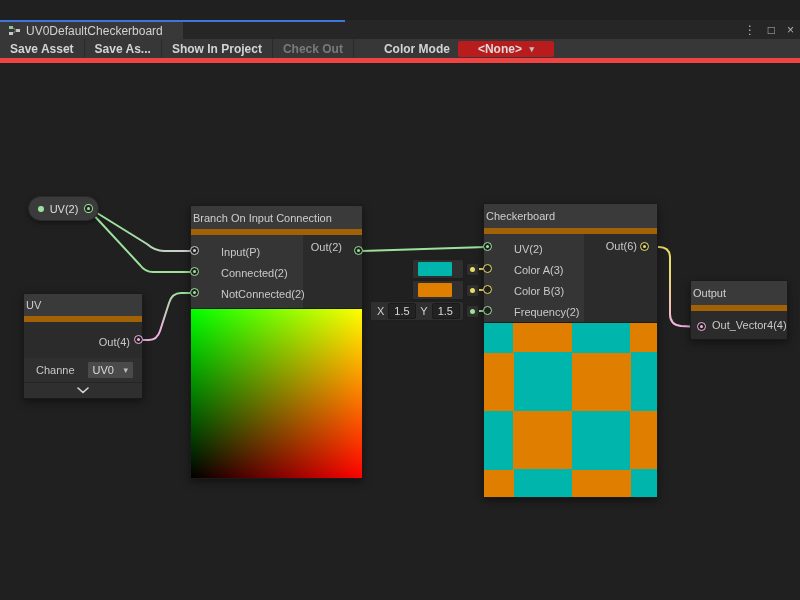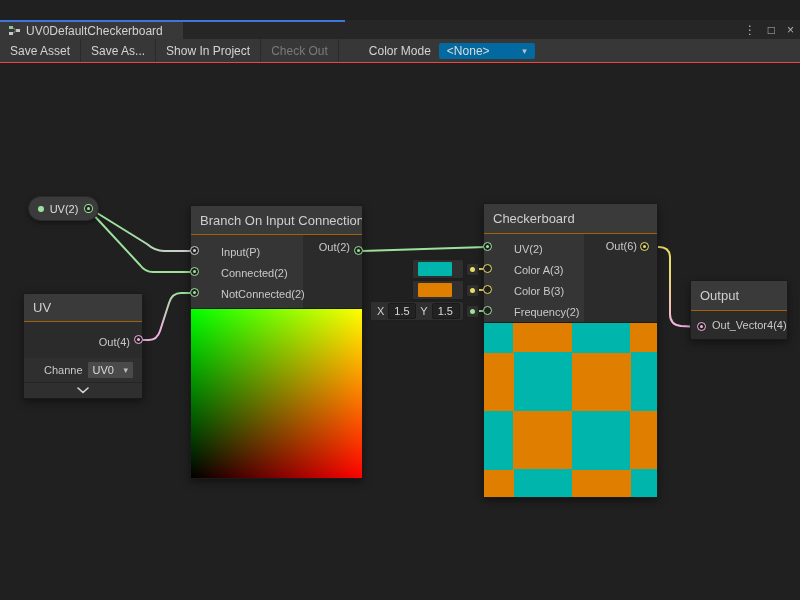--- a/index.html
+++ b/index.html
@@ -11,43 +11,43 @@
   .tabstrip { position:relative; height:19px; background:#262626;margin-top:20px; }
   .focus-line { position:absolute; top:0; left:0; width:345px; height:2px; background:var(--accent-blue); }
   .tab { position:absolute; left:0; top:2px; height:17px; width:183px; background:#383838;
          display:flex; align-items:center; gap:5px; padding:0 8px; }
   .tab-title { font-size:12px; color:#d2d2d2; white-space:nowrap; }
   .winctl { position:absolute; right:6px; top:1px; height:17px; display:flex; align-items:center; gap:12px;
             color:#b4b4b4; font-size:12px; }
   .winctl span { cursor:default; }
 
   
-  .toolbar { height:24px; background:#373737; border-bottom:1px solid #ef4444;
-             display:flex; align-items:stretch; font-size:12px; color:#d4d4d4; }
+  .toolbar { height:24px; background:#373737; border-bottom:5px solid #ef4444;
+             display:flex; align-items:stretch; font-size:12px; color:#d4d4d4;font-weight:bold; }
   .tbtn { display:flex; align-items:center; padding:0 10px; border-right:1px solid #2a2a2a; white-space:nowrap; }
   .tbtn.disabled { color:#7a7a7a; }
   .cm-group { display:flex; align-items:center; margin-left:30px; gap:8px; }
-  .dropdown { width:96px; height:16px; background:#0369a1; border-radius:2px; display:flex;
-              align-items:center; padding:0 8px; color:#dcdcdc;text-align:right; }
+  .dropdown { width:96px; height:16px; background:#b91c1c; border-radius:2px; display:flex;
+              align-items:center; padding:0 20px; color:#dcdcdc;text-align:right; }
   .dropdown .arr { margin-left:auto; font-size:9px; color:#c0c0c0; }
   .tb-right { margin-left:auto; display:flex; }
   .tb-right .tbtn { border-right:none; border-left:1px solid #2a2a2a; }
 
   
   .graph { position:relative; width:800px; height:576px; background:#202020; overflow:hidden; }
   svg.edges { position:absolute; left:0; top:0; width:800px; height:556px; }
   svg.edges path { fill:none; stroke-width:2; stroke-linecap:round; stroke-linejoin:round; }
   .st-green { stop-color:var(--port-green); } .st-white { stop-color:var(--port-white); }
   .st-pink  { stop-color:var(--port-pink);  } .st-yellow{ stop-color:var(--port-yellow); }
   .e-green { stroke:var(--port-green); } .e-yellow { stroke:var(--port-yellow); }
 
   .node { position:absolute; background:#2b2b2b; border:1px solid #1a1a1a; border-radius:2px;
           box-shadow:0 3px 8px rgba(0,0,0,.45); }
-  .node-header { height:29px; background:#3a3a3a; border-bottom:1px solid #a16207;
-                 display:flex; align-items:center; padding:0 9px; font-size:13px; color:#cfcfcf;
+  .node-header { height:29px; background:#3a3a3a; border-bottom:6px solid #a16207;
+                 display:flex; align-items:center; padding:0 2px; font-size:11px; color:#cfcfcf;
                  white-space:nowrap; overflow:hidden; }
   .ports { position:relative; }
   .ports .lpanel { position:absolute; left:0; top:0; bottom:0; background:#353535; }
   .prow { position:relative; height:21px; display:flex; align-items:center;
           padding-left:30px; font-size:11px; color:#c9c9c9; white-space:nowrap; }
   .outlabel { position:absolute; font-size:11px; color:#c9c9c9; }
 
   .port { position:absolute; width:9px; height:9px; border-radius:50%; border:1px solid; background:#212121; }
   .port.connected::after { content:""; position:absolute; inset:2px; border-radius:50%; background:currentColor; }
   .p-green { border-color:var(--port-green); color:var(--port-green); }
@@ -69,21 +69,21 @@
   .preview-uv { width:100%; height:170px; border-top:1px solid #191919;
     background-image:linear-gradient(to right,#000,#f00),linear-gradient(to bottom,#0f0,#000);
     background-blend-mode:screen; }
   .preview-checker { width:100%; height:175px; border-top:1px solid #191919;
     background-image:conic-gradient(var(--color-b) 0 25%, var(--color-a) 0 50%, var(--color-b) 0 75%, var(--color-a) 0 100%);
     background-size:117px 117px; background-position:-29px -29px; }
 
   
   .uv-outrow { height:36px; position:relative; font-size:11px; color:#c9c9c9; }
   .uv-outrow .lbl { position:absolute; right:12px; top:14px; }
-  .uv-ctlrow { height:24px; display:flex; align-items:center; padding:0 8px 0 20px; gap:4px;
+  .uv-ctlrow { height:24px; display:flex; align-items:center; padding:0 8px 0 12px; gap:12px;
                font-size:11px; color:#c9c9c9; background:#2f2f2f; }
   .uv-dd { flex:1; height:18px; background:#4a4a4a; border:1px solid #303030; border-radius:2px;
            display:flex; align-items:center; padding:0 5px; color:#dcdcdc; }
   .uv-dd .arr { margin-left:auto; font-size:9px; color:#bdbdbd; }
   .uv-collapse { height:16px; background:#2f2f2f; border-top:1px solid #242424;
                  display:flex; align-items:center; justify-content:center; }
 
   
   .widget { position:absolute; background:#2f2f2f; border:1px solid #1e1e1e; border-radius:2px;
             display:flex; align-items:center; font-size:11px; color:#cfcfcf; }
@@ -166,21 +166,21 @@
     </div>
 
     <div class="node" style="left:190px; top:142px; width:173px;">
       <div class="node-header">Branch On Input Connection</div>
       <div class="ports" style="height:73px;">
         <div class="lpanel" style="width:112px;"></div>
         <div style="position:relative; padding-top:6px;">
           <div class="prow">Input(P)</div>
           <div class="prow">Connected(2)</div>
           <div class="prow">NotConnected(2)</div>
-          <div class="outlabel" style="right:12px; top:6px;padding-left:20px;">Out(2)</div>
+          <div class="outlabel" style="right:20px; top:6px;padding-left:20px;">Out(2)</div>
         </div>
       </div>
       <div class="preview-uv"></div>
     </div>
 
     <div class="node" style="left:23px; top:230px; width:120px;">
       <div class="node-header" style="height:28px;">UV</div>
       <div class="uv-outrow">
         <span class="lbl">Out(4)</span>
       </div>

